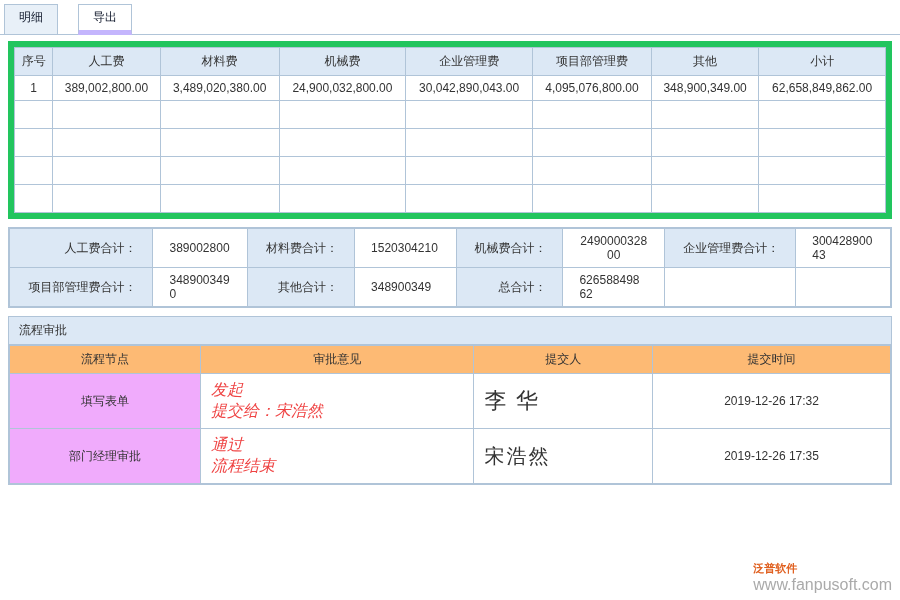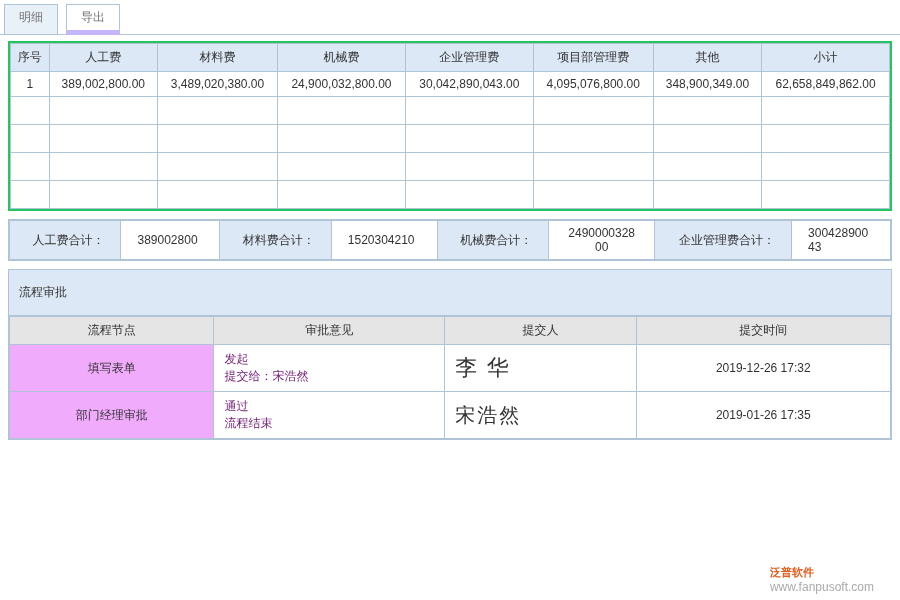--- a/index.html
+++ b/index.html
@@ -19,40 +19,40 @@
       border-bottom: 1px solid #b0c4d8;
       padding: 4px 0 0 4px;
       background: #fff;
     }
     .tab {
       padding: 4px 14px;
       border: 1px solid #b0c4d8;
       border-bottom: none;
       cursor: pointer;
       background: #e8f0f8;
-      margin-right: 8px;
-      color: #737373;
+      margin-right: 20px;
+      color: #0f172a;
       font-size: 12px;
     }
     .tab.active {
       background: #fff;
       border-bottom: 5px solid #c4b5fd;
       margin-bottom: -1px;
       z-index: 1;
       position: relative;
     }
 
     
     .content {
       padding: 6px 8px;
     }
 
     
     .data-table-wrap {
-      border: 2px solid #22c55e;
+      border: 6px solid #22c55e;
       margin-bottom: 8px;
     }
     .data-table {
       width: 100%;
       border-collapse: collapse;
       font-size: 12px;
     }
     .data-table th {
       background: #dce8f5;
       border: 1px solid #b0c4d8;
@@ -100,70 +100,71 @@
       min-width: 80px;
     }
 
     
     .workflow-section {
       border: 1px solid #b0c4d8;
       margin-bottom: 8px;
     }
     .workflow-title {
       background: #dce8f5;
-      padding: 14px 10px;
+      padding: 5px 10px;
       font-weight: normal;
       border-bottom: 1px solid #b0c4d8;
       font-size: 12px;
     }
     .workflow-table {
       width: 100%;
       border-collapse: collapse;
       font-size: 12px;
     }
     .workflow-table th {
-      background: #e5e5e5;
+      background: #fdba74;
       border: 1px solid #b0c4d8;
       padding: 5px 8px;
       text-align: center;
       font-weight: normal;
     }
     .workflow-table td {
       border: 1px solid #b0c4d8;
       padding: 6px 10px;
       vertical-align: middle;
     }
     .workflow-table td.node-label {
       text-align: center;
       background: #f0abfc;
     }
     .workflow-table td.opinion {
-      color: #701a75;
-      font-size: 12px;
+      color: #ef4444;
+      font-size: 16px;
+      font-style: italic;
     }
     .workflow-table td.submitter {
       text-align: left;
     }
     .workflow-table td.time {
       text-align: center;
     }
 
     
     .signature {
       font-family: "STKaiti", "KaiTi", cursive;
       font-size: 22px;
       color: #333;
       letter-spacing: 2px;
     }
 
     
     .footer-logo {
       position: fixed;
       bottom: 6px;
-      right: 26px;
+      right: 8px;
       font-size: 11px;
       color: #888;
     }
   </style>
 </head>
 <body>
 
 <div class="tab-bar">
   <div class="tab">明细</div>
   <div class="tab active">导出</div>
@@ -248,20 +249,32 @@
           <td class="value">389002800</td>
           <td class="label">材料费合计：</td>
           <td class="value">1520304210</td>
           <td class="label">机械费合计：</td>
           <td class="value" style="white-space:pre-wrap;text-align:center;">2490000328
 00</td>
           <td class="label">企业管理费合计：</td>
           <td class="value" style="white-space:pre-wrap;">300428900
 43</td>
         </tr>
+        <tr>
+          <td class="label">项目部管理费合计：</td>
+          <td class="value" style="white-space:pre-wrap;">348900349
+0</td>
+          <td class="label">其他合计：</td>
+          <td class="value">348900349</td>
+          <td class="label">总合计：</td>
+          <td class="value" style="white-space:pre-wrap;">626588498
+62</td>
+          <td class="value"></td>
+          <td class="value"></td>
+        </tr>
       </tbody>
     </table>
   </div>
 
   <div class="workflow-section">
     <div class="workflow-title">流程审批</div>
     <table class="workflow-table">
       <thead>
         <tr>
           <th>流程节点</th>
@@ -284,25 +297,25 @@
         </tr>
         <tr>
           <td class="node-label">部门经理审批</td>
           <td class="opinion">
             <span>通过</span><br>
             <span>流程结束</span>
           </td>
           <td class="submitter">
             <span class="signature" style="font-size:20px;">宋浩然</span>
           </td>
-          <td class="time">2019-01-26 17:35</td>
+          <td class="time">2019-12-26 17:35</td>
         </tr>
       </tbody>
     </table>
   </div>
 
 </div>
 
 <div class="footer-logo">
   <span style="color:#e06020; font-weight:bold;">泛普软件</span>
   <br>
-  <span style="color:#aaa; font-size:12px;">www.fanpusoft.com</span>
+  <span style="color:#aaa; font-size:16px;">www.fanpusoft.com</span>
 </div>
 
 </body></html>

